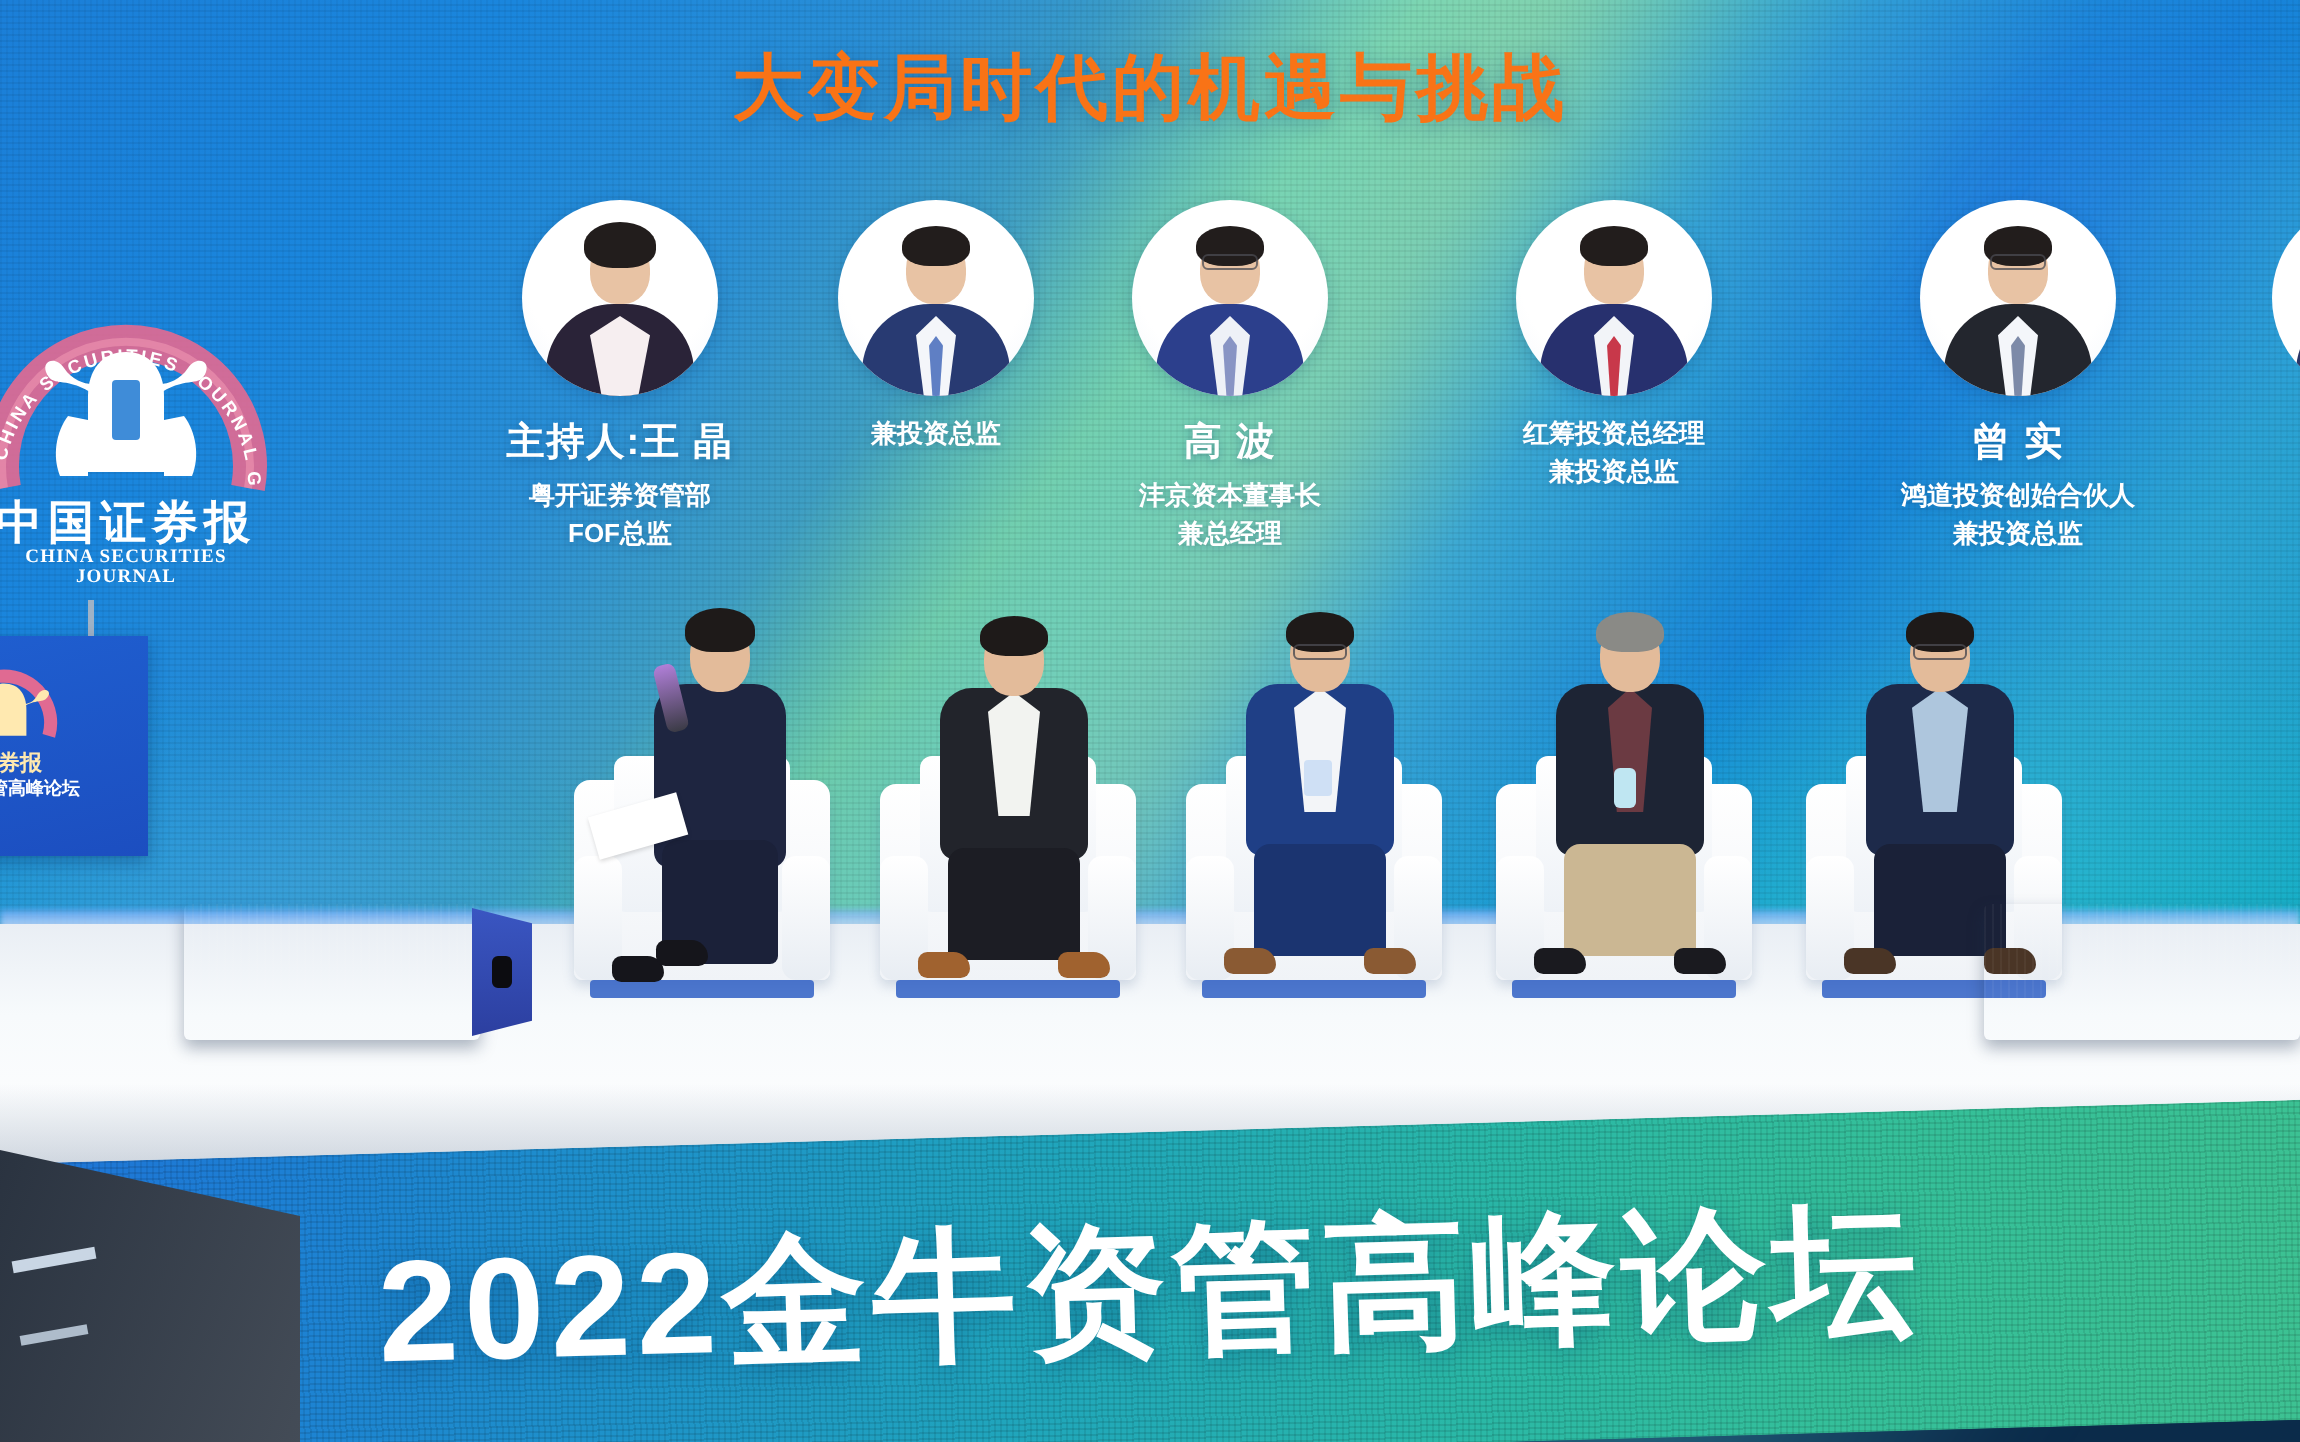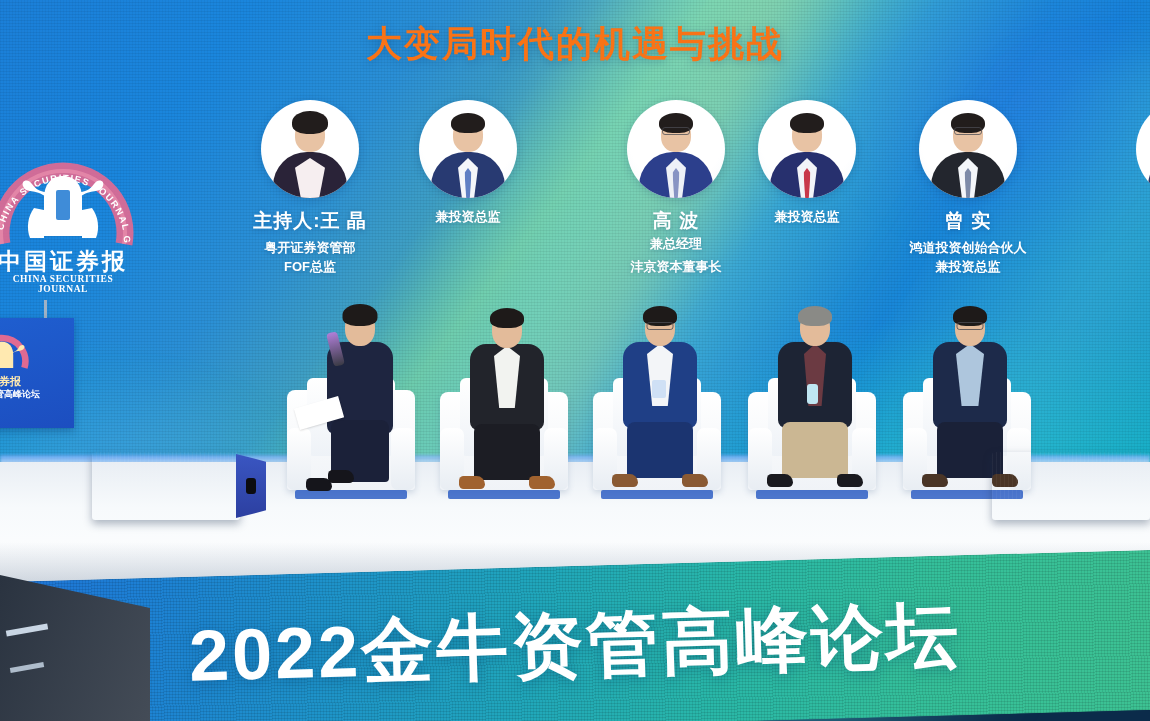--- a/index.html
+++ b/index.html
@@ -304,46 +304,47 @@
       <div class="portrait">
         <div class="p-body" style="background:#283a72"></div>
         <div class="p-shirt"></div>
         <div class="p-tie" style="background:#5f7fc4"></div>
         <div class="p-head"></div>
         <div class="p-hair"></div>
       </div>
       <div class="role" style="margin-top:1px">兼投资总监</div>
     </div>
 
-    <div class="spk" style="left:581px">
+    <div class="spk" style="left:520px">
       <div class="portrait">
         <div class="p-body" style="background:#2c3f8c"></div>
         <div class="p-shirt" style="background:#eef1f7"></div>
         <div class="p-tie" style="background:#8894c4"></div>
         <div class="p-head"></div>
         <div class="p-hair"></div>
         <div class="p-glass"></div>
       </div>
       <div class="name">高 波</div>
+      <div class="role">沣京资本董事长</div>
       <div class="role" style="margin-top:1px">兼总经理</div>
-      <div class="role">沣京资本董事长</div>
     </div>
 
     <div class="spk" style="left:712px">
       <div class="portrait">
         <div class="p-body" style="background:#27306e"></div>
         <div class="p-shirt" style="background:#f2f4f8"></div>
         <div class="p-tie" style="background:#c8384a"></div>
         <div class="p-head"></div>
         <div class="p-hair"></div>
       </div>
+      <div class="role">红筹投资总经理</div>
       <div class="role" style="margin-top:1px">兼投资总监</div>
     </div>
 
-    <div class="spk" style="left:873px">
+    <div class="spk" style="left:914px">
       <div class="portrait">
         <div class="p-body" style="background:#23262e"></div>
         <div class="p-shirt"></div>
         <div class="p-tie" style="background:#7d8aa8"></div>
         <div class="p-head"></div>
         <div class="p-hair"></div>
         <div class="p-glass"></div>
       </div>
       <div class="name">曾 实</div>
       <div class="role">鸿道投资创始合伙人</div>

